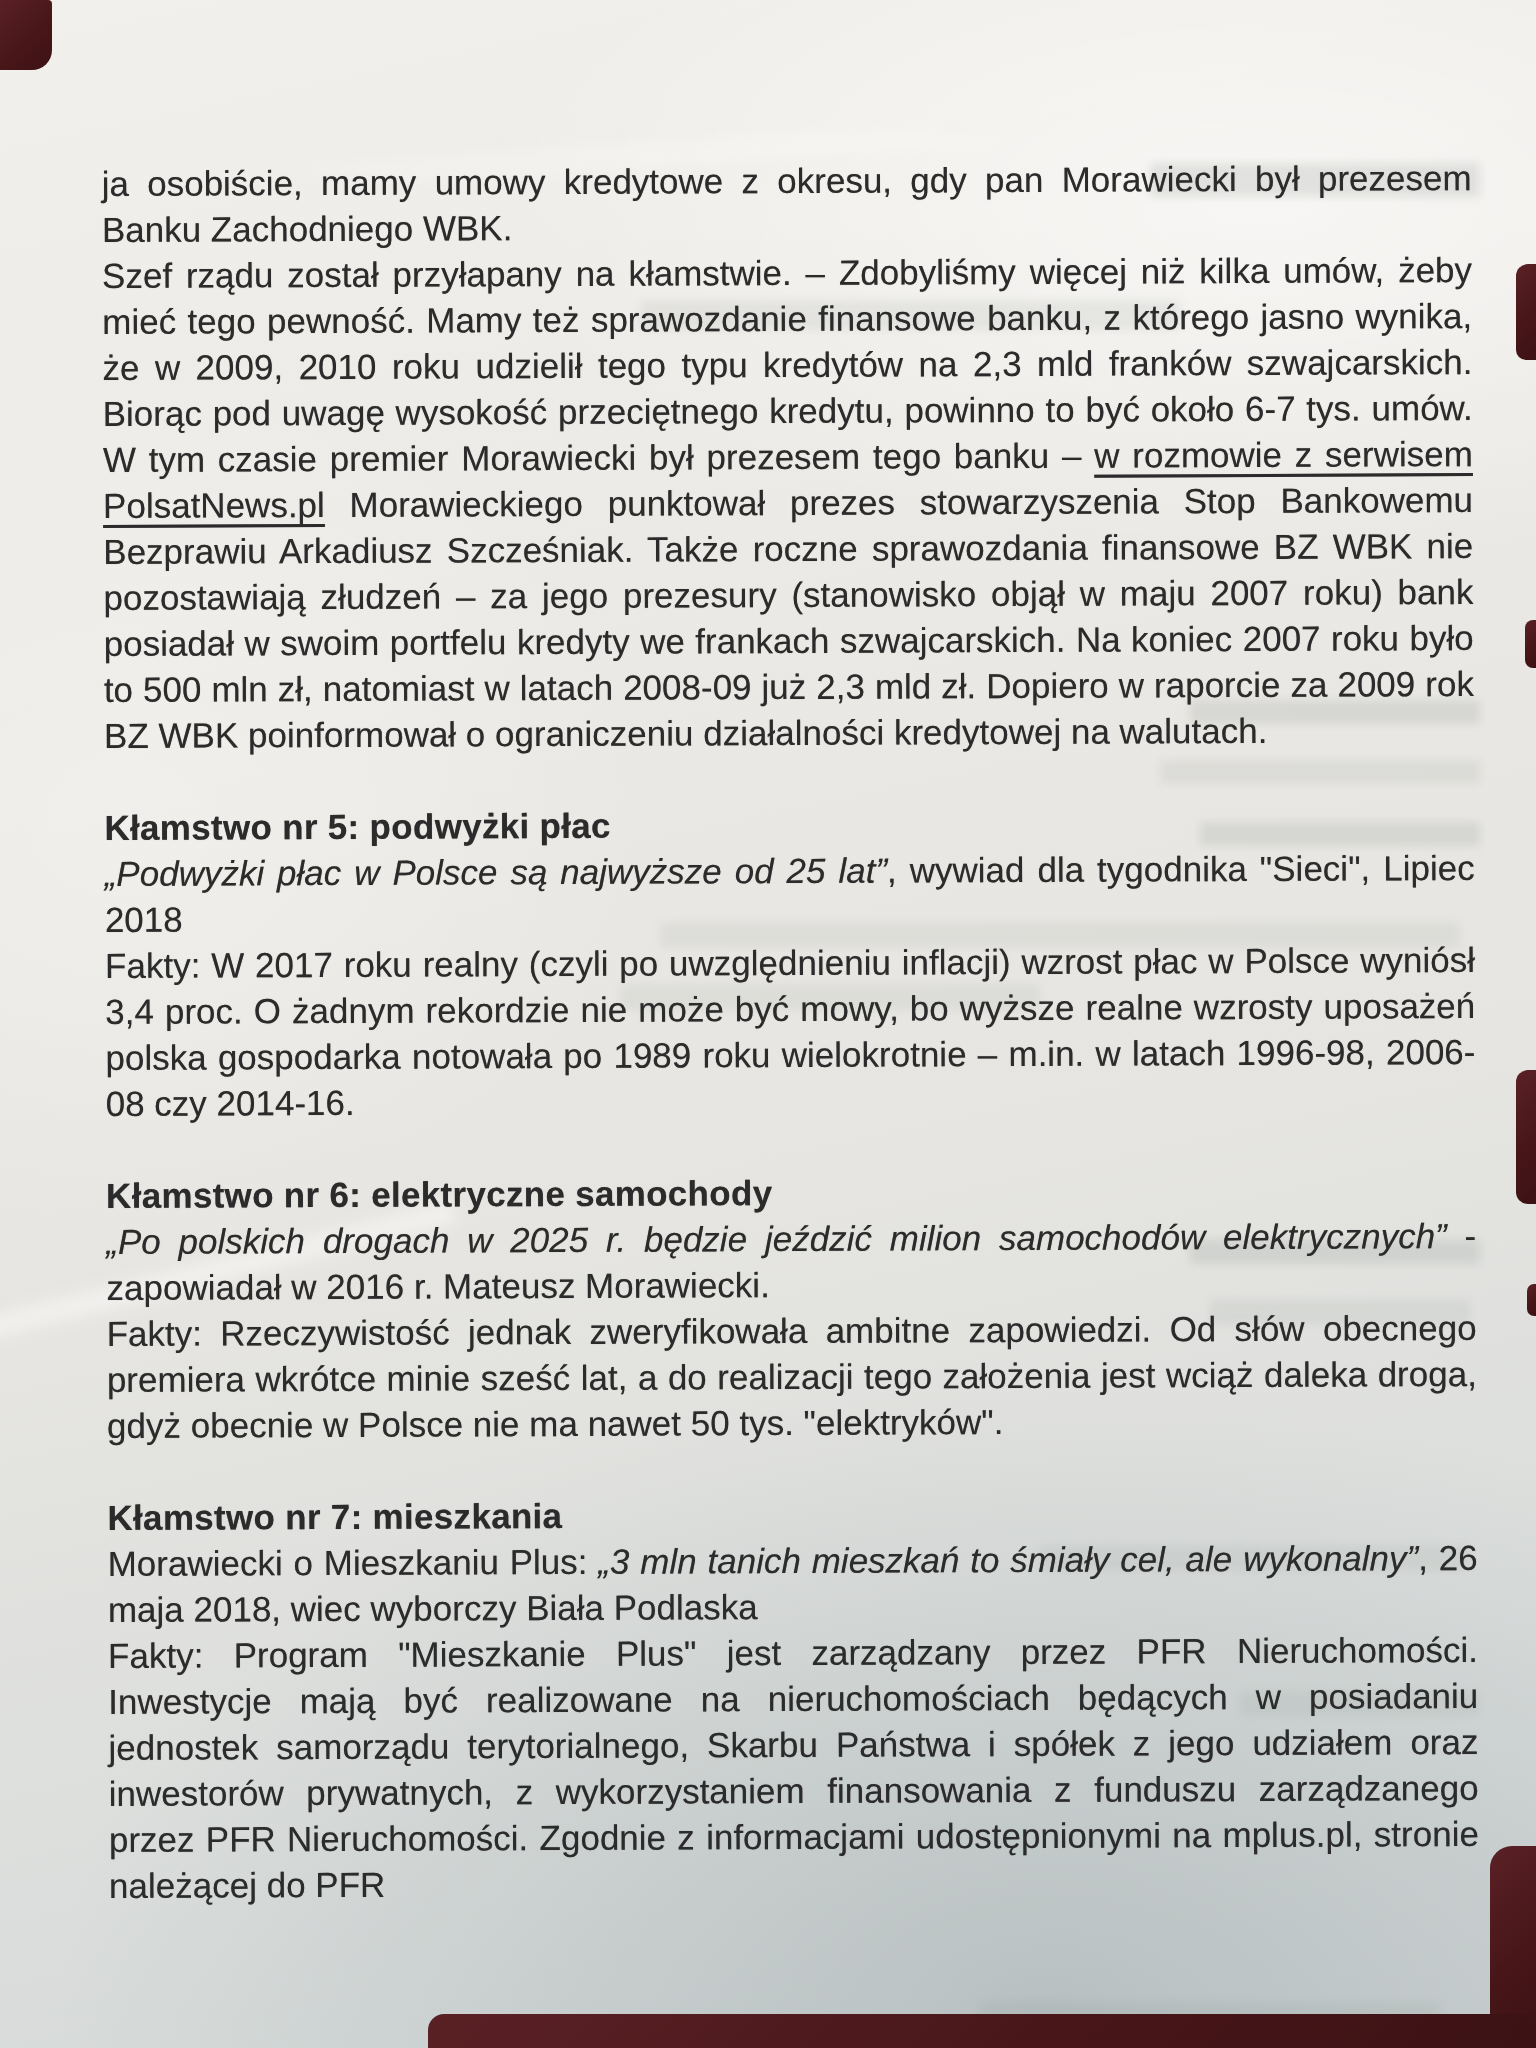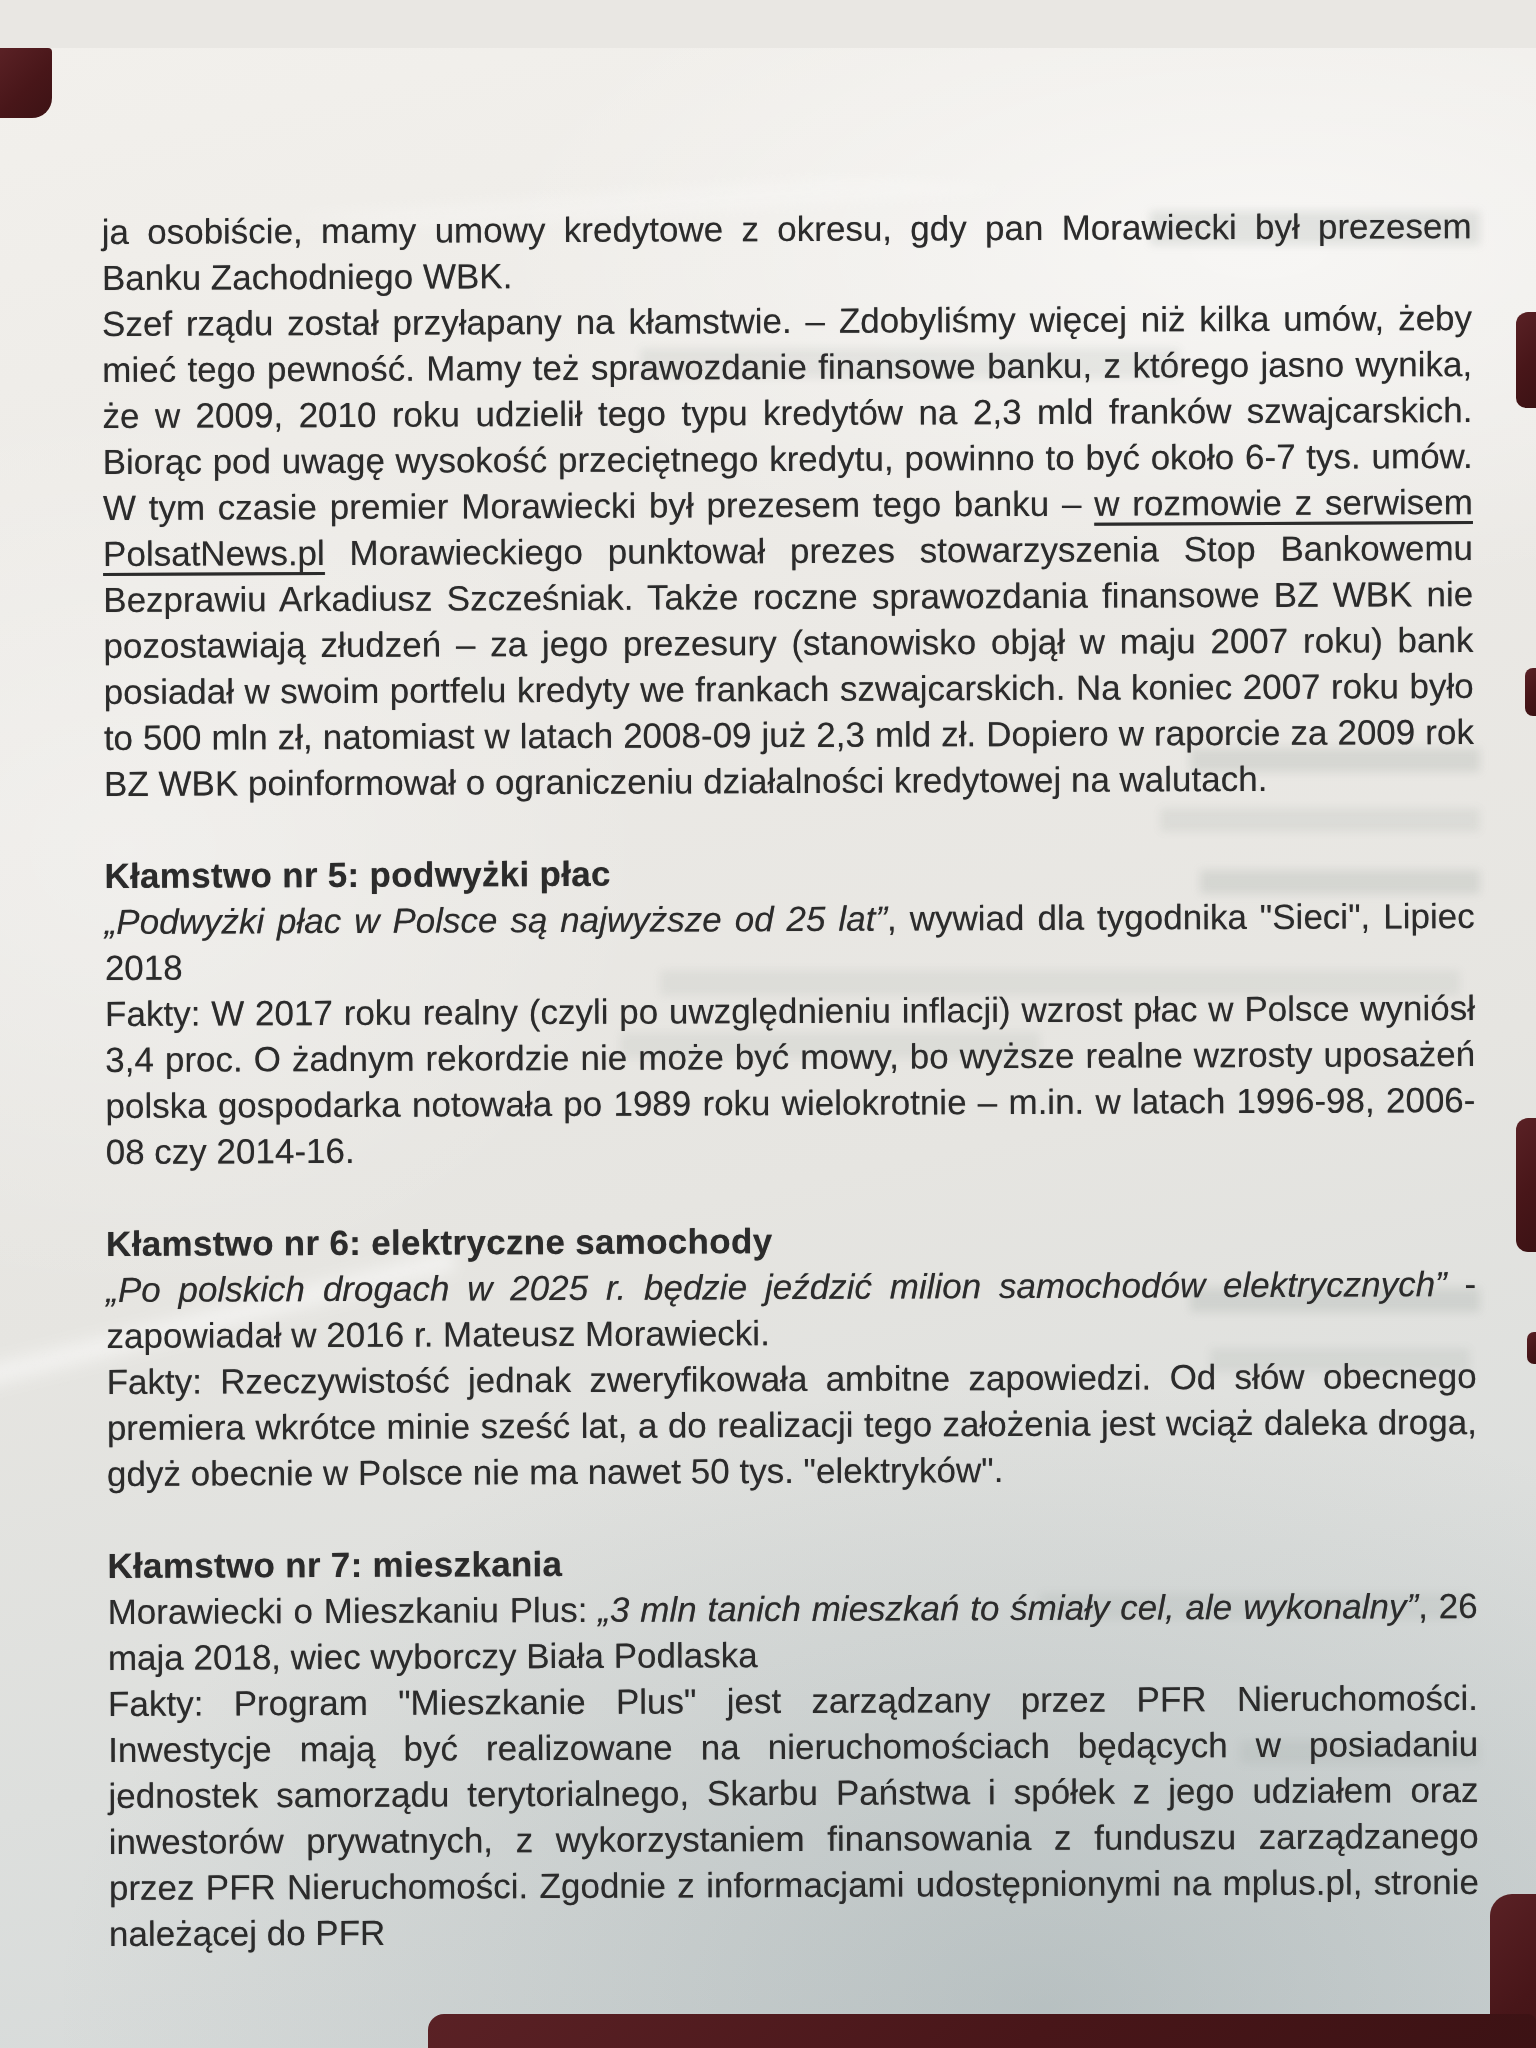--- a/index.html
+++ b/index.html
@@ -10,21 +10,20 @@
     background: #e9e7e3;
     font-family: "Liberation Sans", "DejaVu Sans", sans-serif;
   }
   .photo {
     position: absolute; inset: 0;
     background:
       radial-gradient(1250px 560px at 82% 10%, rgba(255,255,255,0.55), rgba(255,255,255,0) 62%),
       radial-gradient(900px 760px at 8% 40%, rgba(255,255,255,0.30), rgba(255,255,255,0) 60%),
       radial-gradient(1500px 950px at 68% 98%, rgba(108,128,133,0.28), rgba(108,128,133,0) 66%),
       linear-gradient(168deg, #f2f0ec 0%, #ebe9e5 34%, #e6e5e1 56%, #dddfdd 76%, #d2d7d7 100%);
-    margin-top: 48px;
   }
   .crease {
     position: absolute; pointer-events: none;
     background: linear-gradient(173deg, rgba(255,255,255,0) 38%, rgba(255,255,255,0.55) 50%, rgba(255,255,255,0) 62%);
     filter: blur(7px);
   }
   
   .ghost {
     position: absolute;
     background: rgba(118,132,122,0.16);

